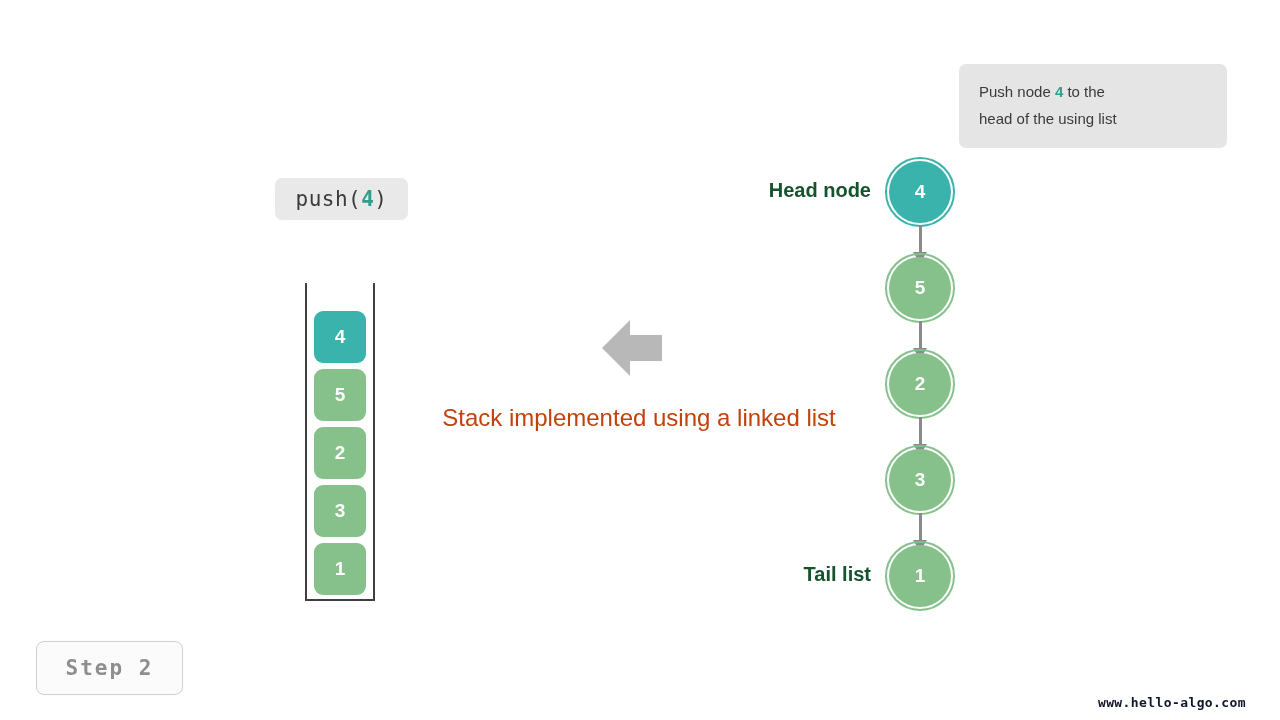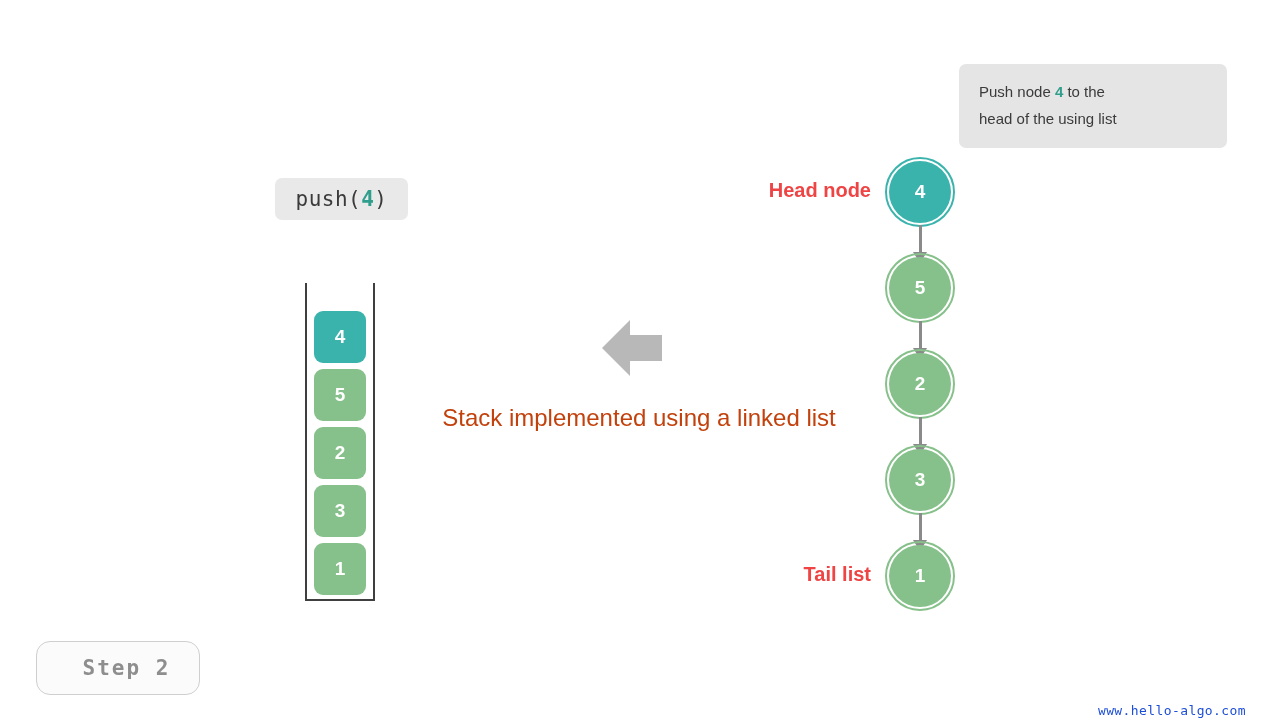--- a/index.html
+++ b/index.html
@@ -68,40 +68,41 @@
   }
   .node.teal .ring{border-color:#3bb3ad;}
   .node .val{position:relative;z-index:2;}
   .edge{position:absolute;width:3px;background:#8a8a8a;}
   .head-arrow{
     position:absolute;width:0;height:0;
     border-left:7px solid transparent;border-right:7px solid transparent;
     border-top:11px solid #8a8a8a;
   }
   .endlabel{
-    position:absolute;font-size:20px;font-weight:bold;color:#ef4444;
+    position:absolute;font-size:20px;font-weight:bold;color:#14532d;
     white-space:nowrap;text-align:right;
   }
 
   
   #step{
     position:absolute;left:36px;top:641px;width:145px;height:52px;
-    border:1px solid #cfcfcf;border-radius:14px;background:#fbfbfb;
-    display:flex;align-items:center;justify-content:center;padding-left:17px;
+    border:1px solid #cfcfcf;border-radius:8px;background:#fbfbfb;
+    display:flex;align-items:center;justify-content:center;
   }
   #step .txt{
     font-family:"DejaVu Sans Mono", monospace;font-weight:bold;
     font-size:21px;color:#8e8e8e;letter-spacing:2px;
   }
 
   
   #watermark{
-    position:absolute;right:34px;bottom:2px;
-    font-family:"DejaVu Sans Mono", monospace;font-size:13px;color:#1d4ed8;
+    position:absolute;right:34px;bottom:10px;
+    font-family:"DejaVu Sans Mono", monospace;font-size:13px;color:#0f172a;
     letter-spacing:0.4px;
+    font-weight:bold;
   }
 </style>
 </head>
 <body>
 
 <div class="stage">
 
   <div id="callout">
     <div class="line"><span>Push node </span><span class="hl">4</span><span> to the</span></div>
     <div class="line">head of the using list</div>

